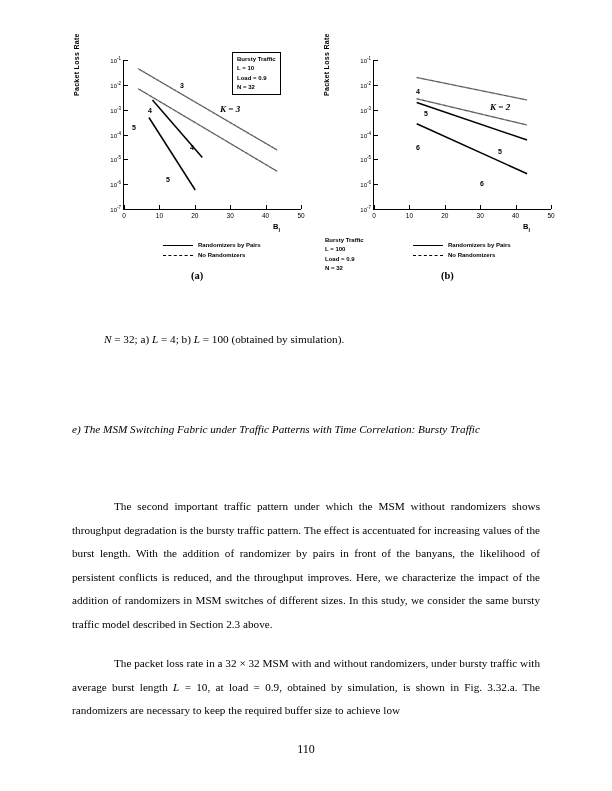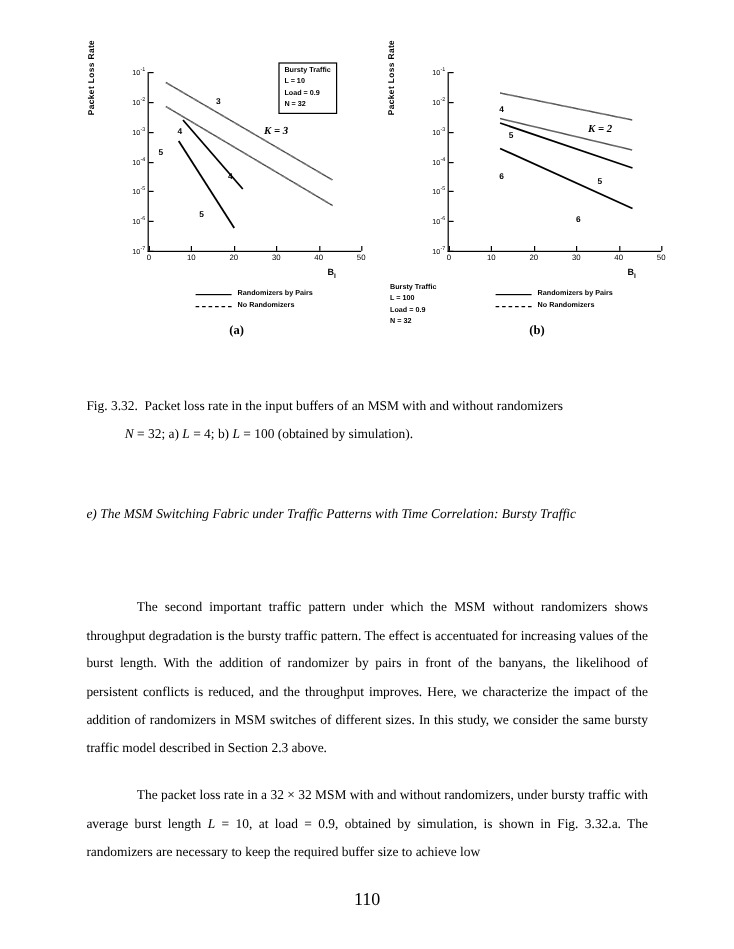--- a/index.html
+++ b/index.html
@@ -189,21 +189,21 @@
   }
   .body p { margin: 0 0 0 0; text-indent: 42px; }
   .body p + p { margin-top: 16px; }
 
   .pagenum {
     position: absolute;
     left: 0;
     top: 742px;
     width: 612px;
     text-align: center;
-    font-size: 15px;
+    font-size: 12px;
   }
 
   svg { display: block; }
 </style>
 </head>
 <body>
 
 <div class="page">
 
   <div class="figure-block">
@@ -352,21 +352,20 @@
           <span class="legend-swatch dashed"></span>
           <span>No Randomizers</span>
         </div>
       </div>
 
       <div class="subcap" style="left:116px; top:220px;">(b)</div>
     </div>
   </div>
 
   <div class="caption">
-    <span class="cap-first"><span>Fig. 3.32.</span>&nbsp;&nbsp;<span>Packet loss rate in the input buffers of an MSM with and without randomizers</span></span>
     <span class="cap-ind"><i>N</i><span> = 32; a) </span><i>L</i><span> = 4; b) </span><i>L</i><span> = 100 (obtained by simulation).</span></span>
   </div>
 
   <div class="heading">
     <span>e) </span><span>The MSM Switching Fabric under Traffic Patterns with Time Correlation: Bursty Traffic</span>
   </div>
 
   <div class="body">
     <p>The second important traffic pattern under which the MSM without randomizers shows throughput degradation is the bursty traffic pattern. The effect is accentuated for increasing values of the burst length. With the addition of randomizer by pairs in front of the banyans, the likelihood of persistent conflicts is reduced, and the throughput improves. Here, we characterize the impact of the addition of randomizers in MSM switches of different sizes. In this study, we consider the same bursty traffic model described in Section 2.3 above.</p>
     <p><span>The packet loss rate in a 32 × 32 MSM with and without randomizers, under bursty traffic with average burst length </span><i>L</i><span> = 10, at load = 0.9, obtained by simulation, is shown in Fig. 3.32.a. The randomizers are necessary to keep the required buffer size to achieve low</span></p>

